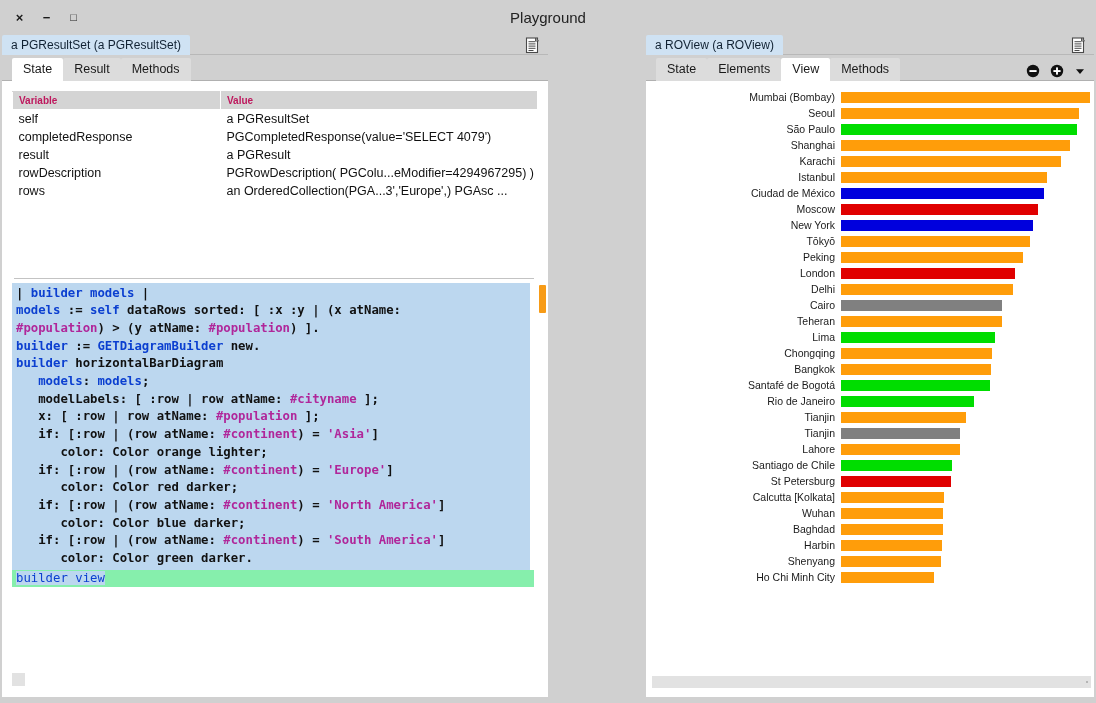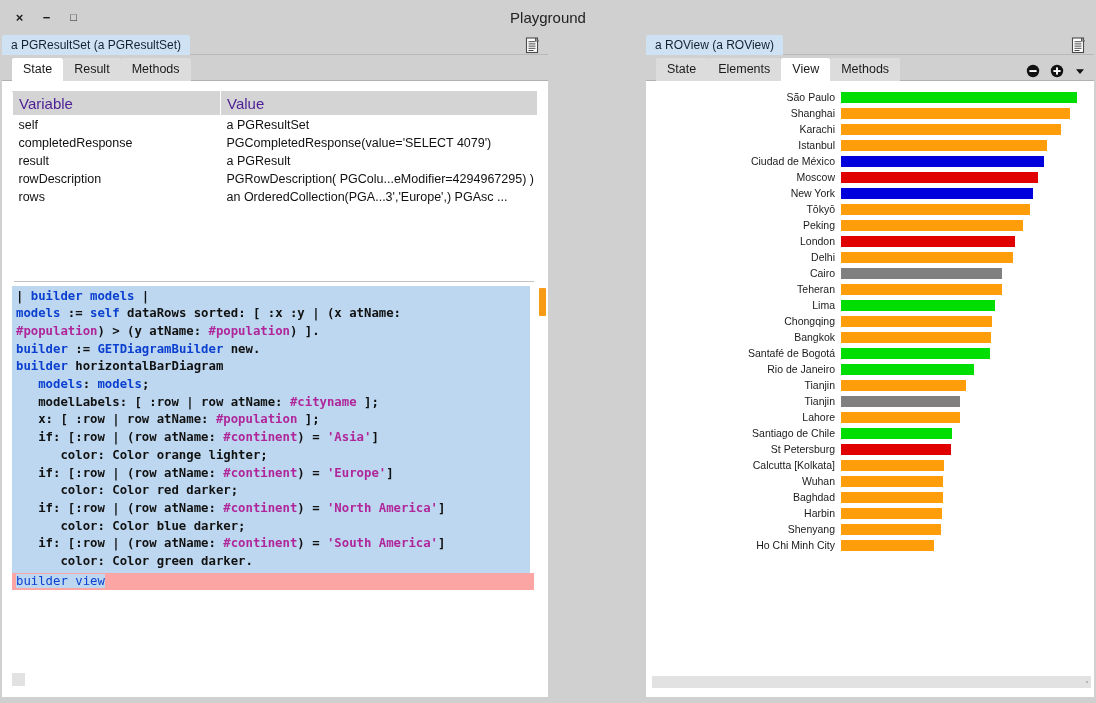--- a/index.html
+++ b/index.html
@@ -78,22 +78,22 @@
     display:flex;align-items:center;gap:10px;
   }
   .circ-icon{width:14px;height:14px;display:block;}
   .caret-icon{width:12px;height:12px;display:block;}
 
   
   .pane-left .content{flex:1 1 auto;background:#fff;display:flex;flex-direction:column;min-height:0;position:relative;}
   .table-wrap{padding:10px 10px 0 10px;}
   table.vartable{border-collapse:collapse;width:100%;table-layout:fixed;}
   table.vartable th{
-    background:#d4d4d4;color:#4c1d95;font-weight:normal;text-align:left;
-    font-size:15px;padding:3px 6px;border:1px solid #fff;
+    background:#d4d4d4;color:#be185d;font-weight:bold;text-align:left;
+    font-size:10px;padding:3px 6px;border:1px solid #fff;
     border-top:1px solid #d4d4d4;border-bottom:1px solid #fff;
   }
   table.vartable td{
     font-size:12.5px;padding:2px 6px;color:#111;
     white-space:nowrap;overflow:hidden;text-overflow:clip;
   }
   table.vartable col.c1{width:208px;}
 
   .split-bar{
     height:9px;background:#fff;position:relative;
@@ -113,21 +113,21 @@
     padding:2px 0 2px 4px;white-space:pre;
     display:inline-block;min-width:calc(100% - 4px);box-sizing:border-box;font-weight:bold;
   }
   pre.code .kw{color:#0b3fd0;}
   pre.code .sym{color:#b0269a;}
   pre.code .str{color:#b0269a;}
   .code-scroll{
     position:absolute;right:2px;top:2px;width:7px;height:28px;background:#f79b16;border-radius:1px;
   }
   .lastline{
-    margin:0;background:#fca5a5;color:#0b3fd0;
+    margin:0;background:#86efac;color:#0b3fd0;
     font-family:"DejaVu Sans Mono","Liberation Mono",monospace;
     font-size:12.3px;line-height:17.7px;padding-left:4px;white-space:pre;
   }
   .lastline .hl{background:#bcd7ef;}
 
   .left-bottom{
     flex:0 0 auto;background:#fff;height:36px;position:relative;
   }
   .hscroll-thumb-left{
     position:absolute;left:10px;top:12px;width:13px;height:13px;background:#e2e2e2;
@@ -299,20 +299,28 @@
             <svg class="caret-icon" viewBox="0 0 12 12">
               <path d="M2 4.2 L10 4.2 L6 9 Z" fill="#111"></path>
             </svg>
           </div>
         </div>
       </div>
 
       <div class="content">
         <div class="chart" id="chart">
             <div class="row">
+              <div class="row-label">Mumbai (Bombay)</div>
+              <div class="row-bar" style="width: 249px; background: rgb(255, 157, 10);"></div>
+            </div>
+            <div class="row">
+              <div class="row-label">Seoul</div>
+              <div class="row-bar" style="width: 238px; background: rgb(255, 157, 10);"></div>
+            </div>
+            <div class="row">
               <div class="row-label">São Paulo</div>
               <div class="row-bar" style="width: 236px; background: rgb(0, 221, 0);"></div>
             </div>
             <div class="row">
               <div class="row-label">Shanghai</div>
               <div class="row-bar" style="width: 229px; background: rgb(255, 157, 10);"></div>
             </div>
             <div class="row">
               <div class="row-label">Karachi</div>
               <div class="row-bar" style="width: 220px; background: rgb(255, 157, 10);"></div>

